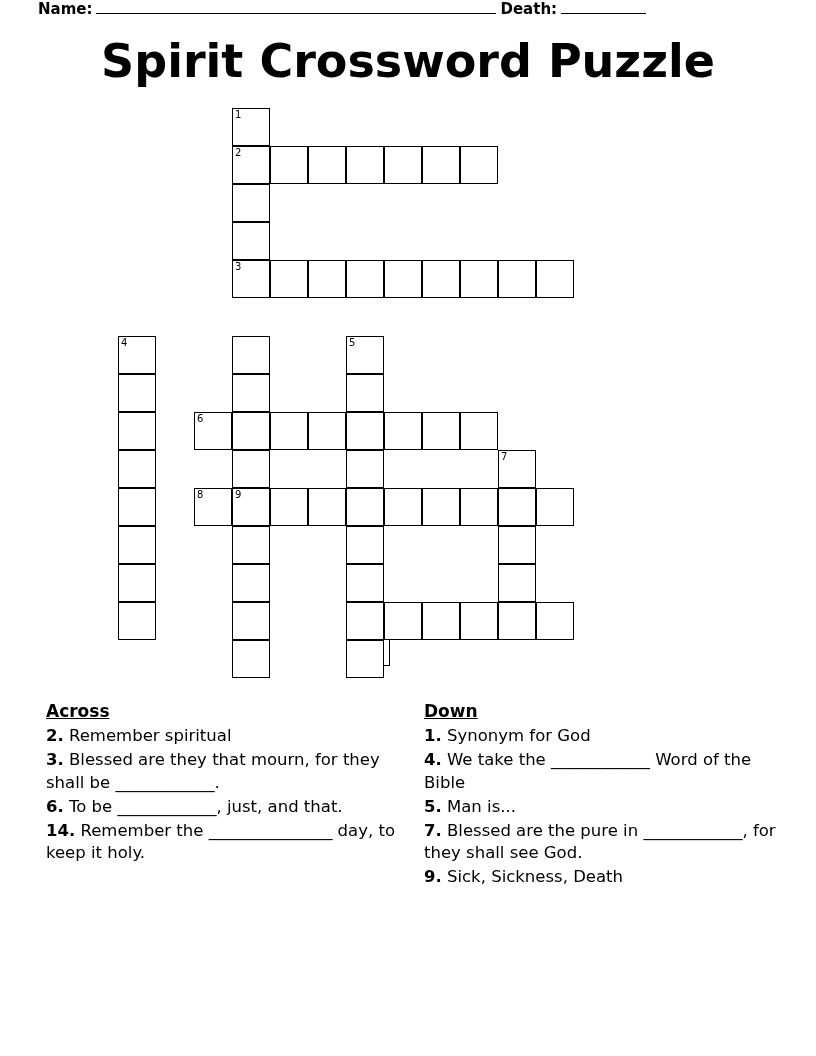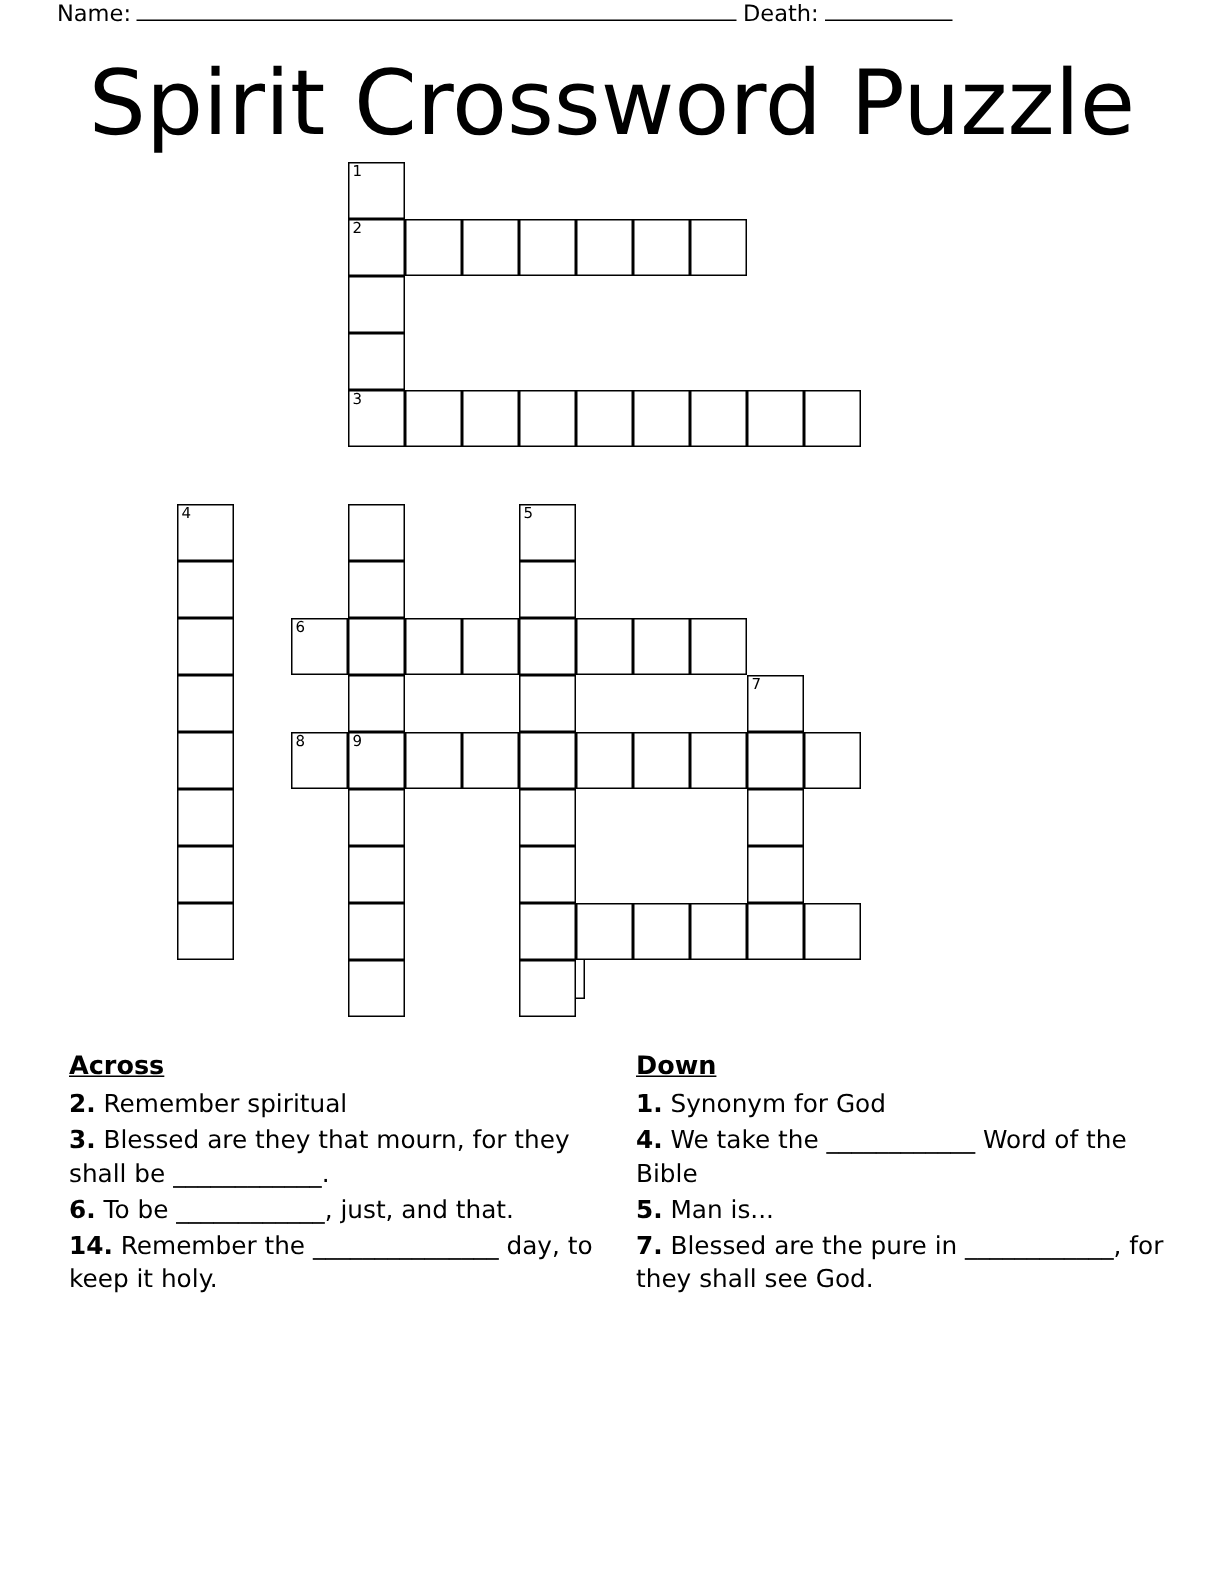--- a/index.html
+++ b/index.html
@@ -27,39 +27,39 @@
   .header-line {
     position: absolute;
     top: 0px;
     left: 38px;
     width: 705px;
     display: flex;
     align-items: baseline;
     font-size: 15px;
     white-space: nowrap;
   }
-  .header-line .lbl { font-weight: normal; }
+  .header-line .lbl { font-weight: bold; }
   .header-line .rule {
     display: inline-block;
     border-bottom: 1px solid #000;
     height: 12px;
     margin: 0 4px;
   }
   .rule-name { width: 400px; }
   .rule-date { width: 85px; }
 
   
   .title {
     position: absolute;
     top: 34px;
     left: 0;
     width: 816px;
     text-align: center;
-    font-size: 60px;
-    font-weight: normal;
+    font-size: 46px;
+    font-weight: bold;
     letter-spacing: 0px;
   }
 
   
   #grid-wrap {
     position: absolute;
     left: 0px;
     top: 108px;
     width: 816px;
     height: 585px;
@@ -219,17 +219,18 @@
           <p class="clue"><b>14.</b><span> Remember the _______________ day, to keep it holy.</span></p>
         </div>
     </div>
     <div class="clue-col">
       <div class="clue-head">Down</div>
       <div id="down-list">
           <p class="clue"><b>1.</b><span> Synonym for God</span></p>
           <p class="clue"><b>4.</b><span> We take the ____________ Word of the Bible</span></p>
           <p class="clue"><b>5.</b><span> Man is...</span></p>
           <p class="clue"><b>7.</b><span> Blessed are the pure in ____________, for they shall see God.</span></p>
+          <p class="clue"><b>9.</b><span> Sick, Sickness, Death</span></p>
         </div>
     </div>
   </div>
 
 </div>
 
 </body></html>

